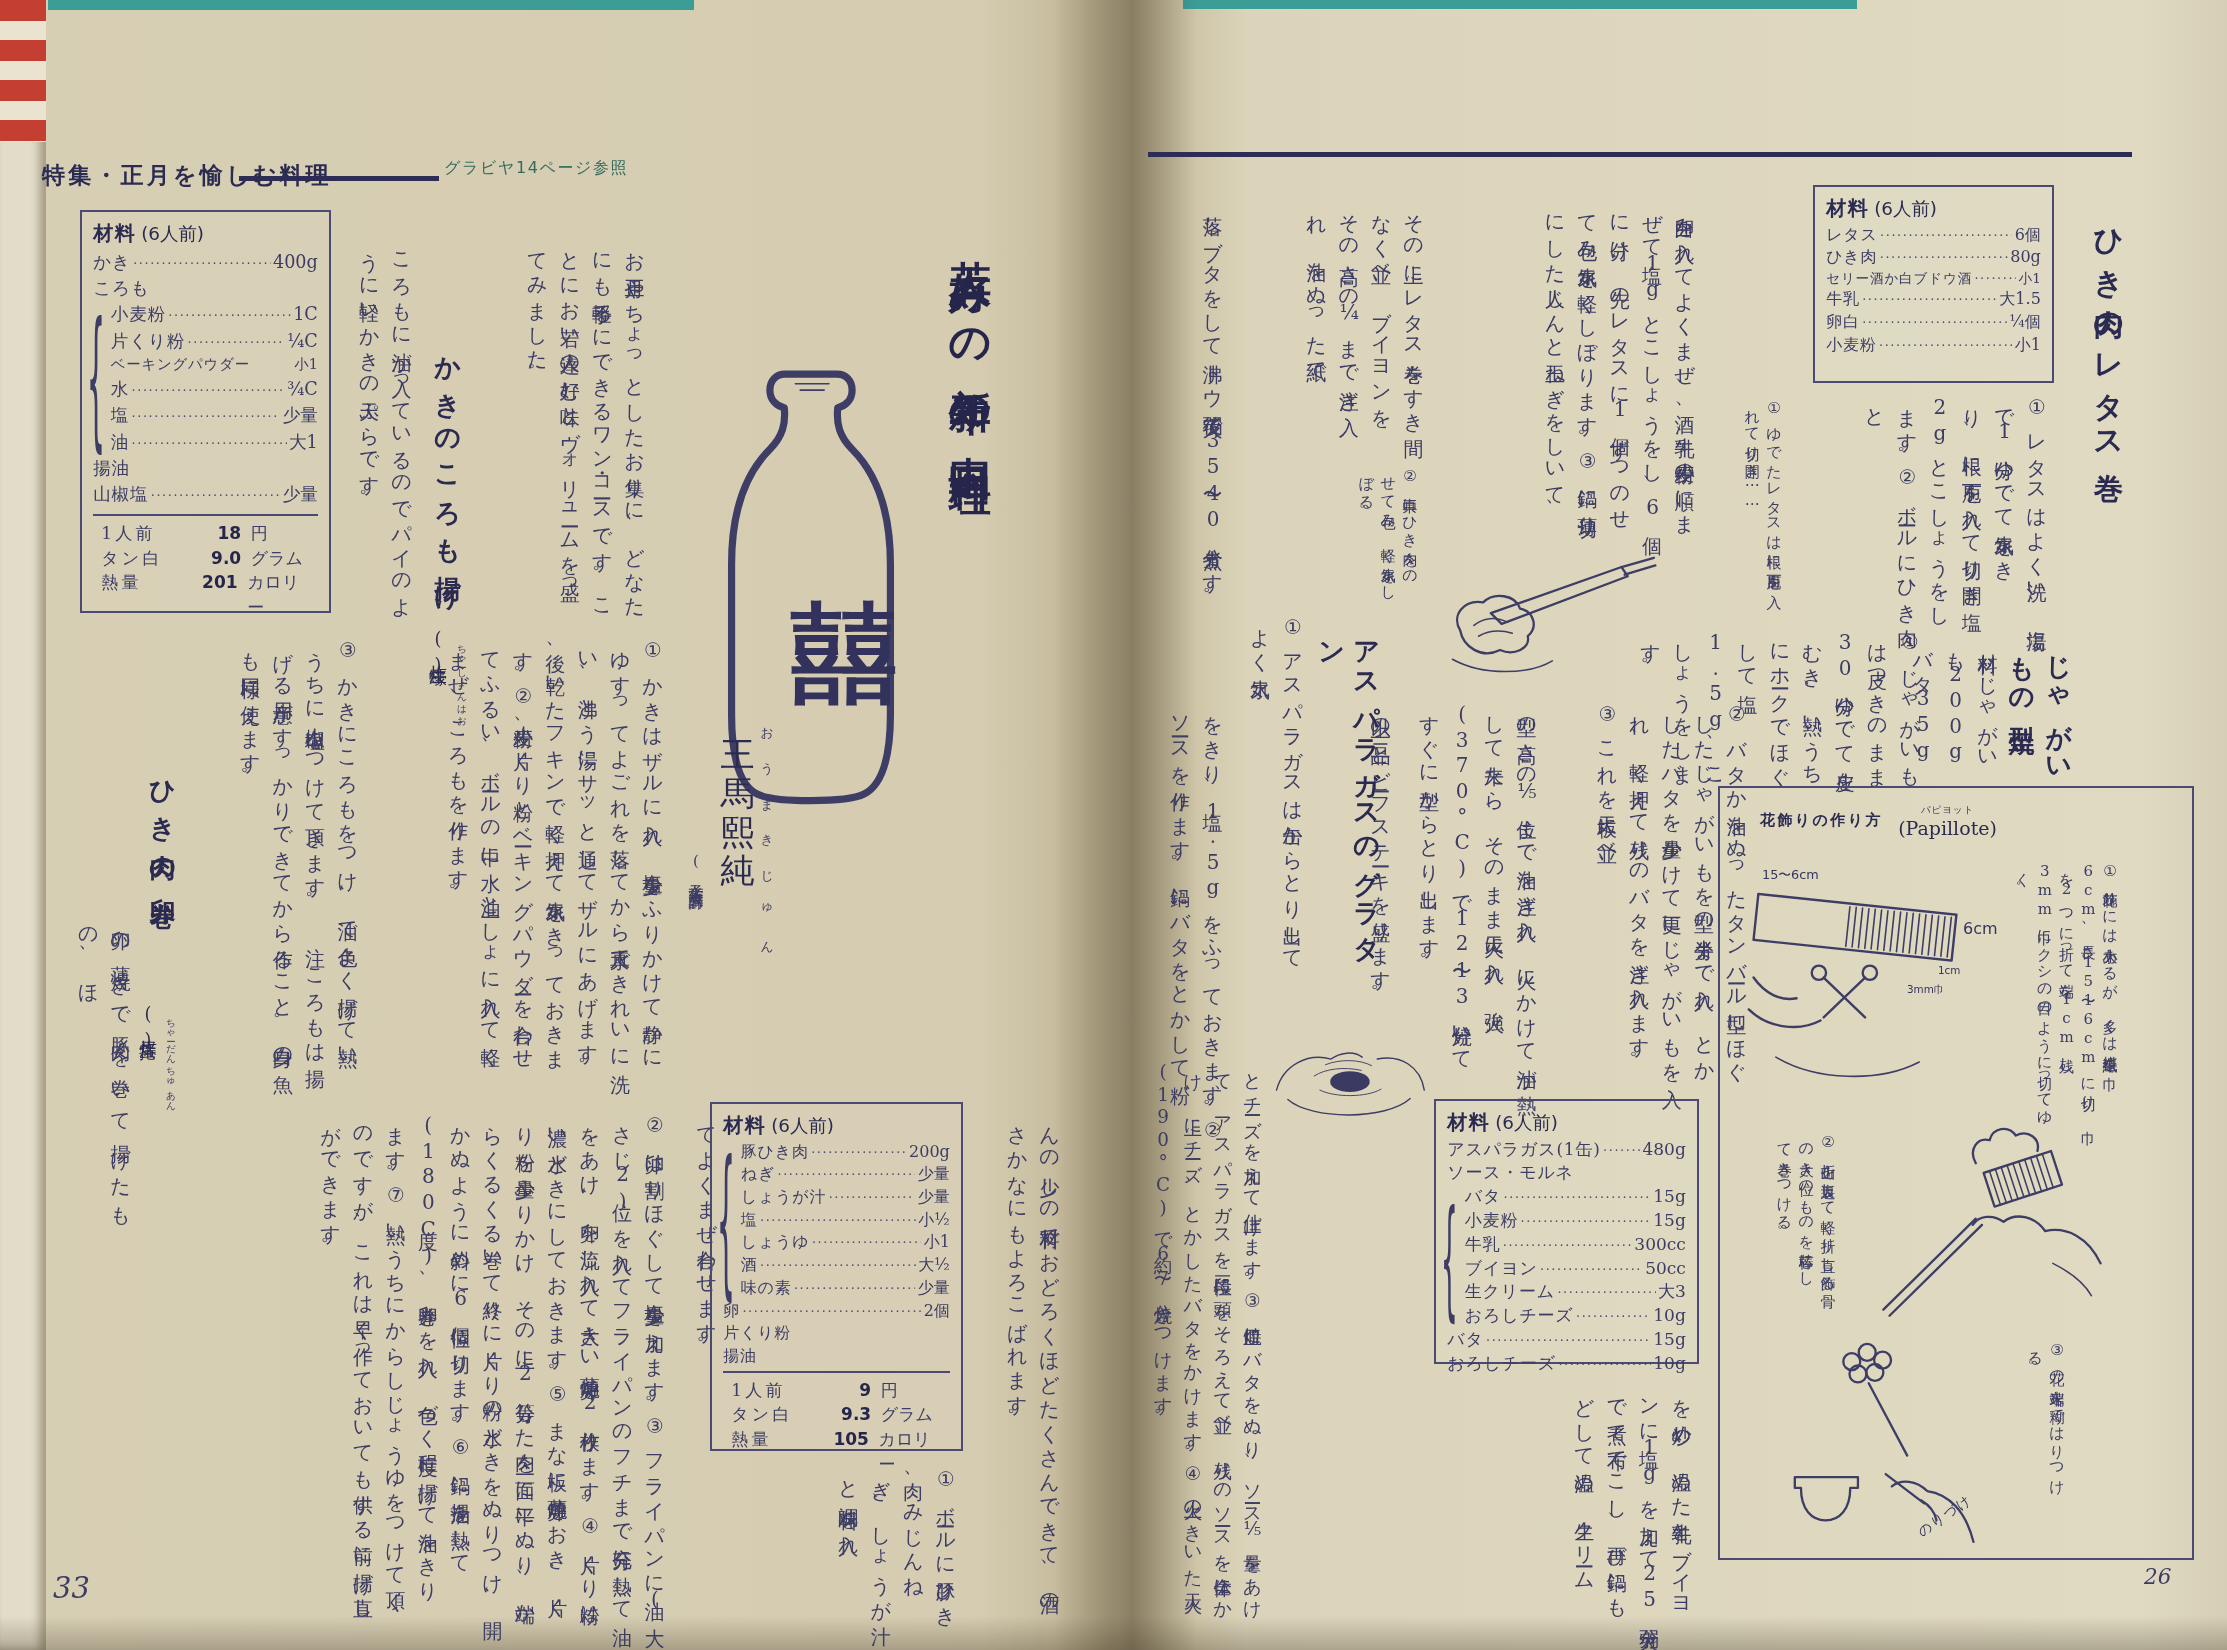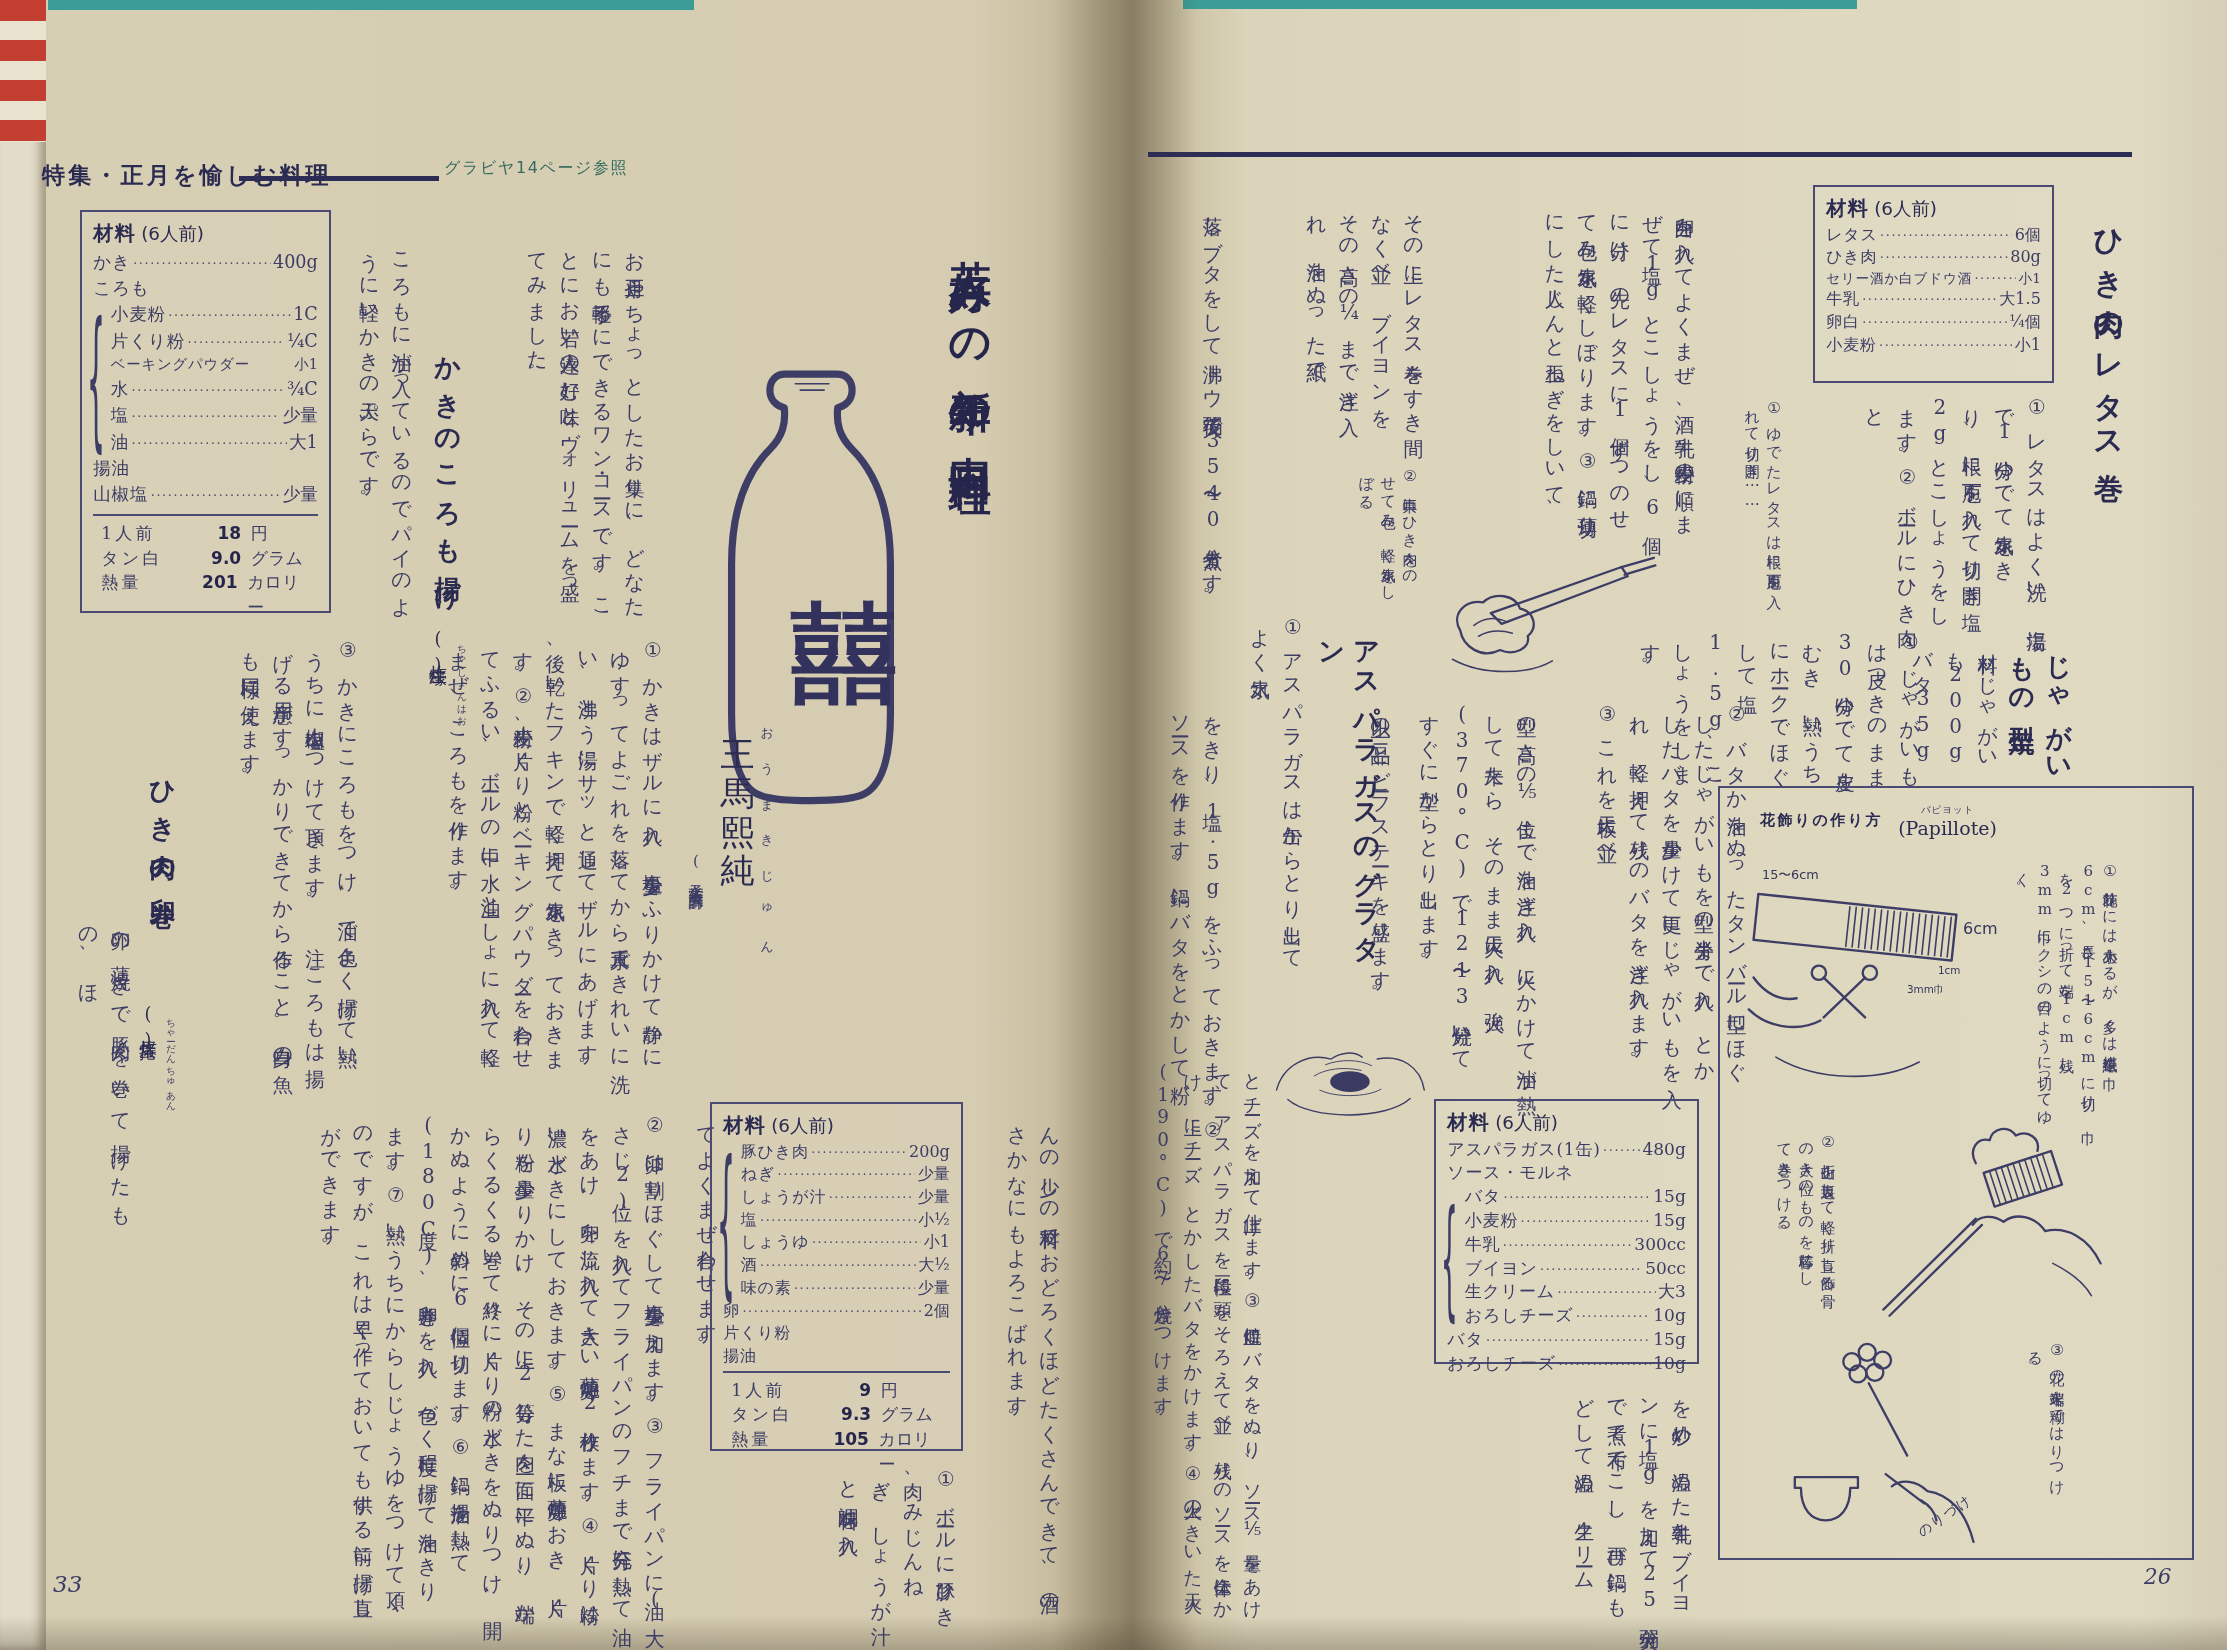--- a/index.html
+++ b/index.html
@@ -222,21 +222,21 @@
       <path class="thin" d="M98 26 H140 M104 34 H134"></path>
       <text x="117" y="365" text-anchor="middle" font-size="150" fill="#32325c" font-family="DejaVu Serif, serif"></text>
     </svg>
   </div>
   <div class="abs v" style="left:773px;top:511px;font-size:108px;color:#32325c;font-weight:bold;">囍</div>
 
   <div class="abs v" style="left:715px;top:713px;font-size:34px;letter-spacing:38px;color:#2b2b52;">王馬熙純</div>
   <div class="abs v" style="left:758px;top:718px;font-size:12.8px;letter-spacing:21px;color:#3c3c64;">おうまきじゅん</div>
   <div class="abs v" style="left:686px;top:852px;font-size:15px;letter-spacing:1.6px;color:#3c3c64;">(女子栄養短大講師)</div>
 
-  <div class="abs" style="left:53px;top:1571px;font-size:23px;font-style:italic;color:#3c3c64;">33</div>
+  <div class="abs" style="left:53px;top:1571px;font-size:29px;font-style:italic;color:#3c3c64;">33</div>
 
   <div class="abs rule" style="left:1148px;top:152px;width:984px;"></div>
 
   <div class="abs v sec-title" style="left:2089px;top:209px;font-size:29.5px;letter-spacing:5.6px;">ひき肉のレタス巻</div>
 
   <div class="ibox small-rows" style="left:1813px;top:185px;width:241px;height:198px;">
     <div class="ibox-head">
       <span class="ibox-title">材料</span><span class="ibox-serv">(6人前)</span>
     </div>
     <div class="ing-row">

